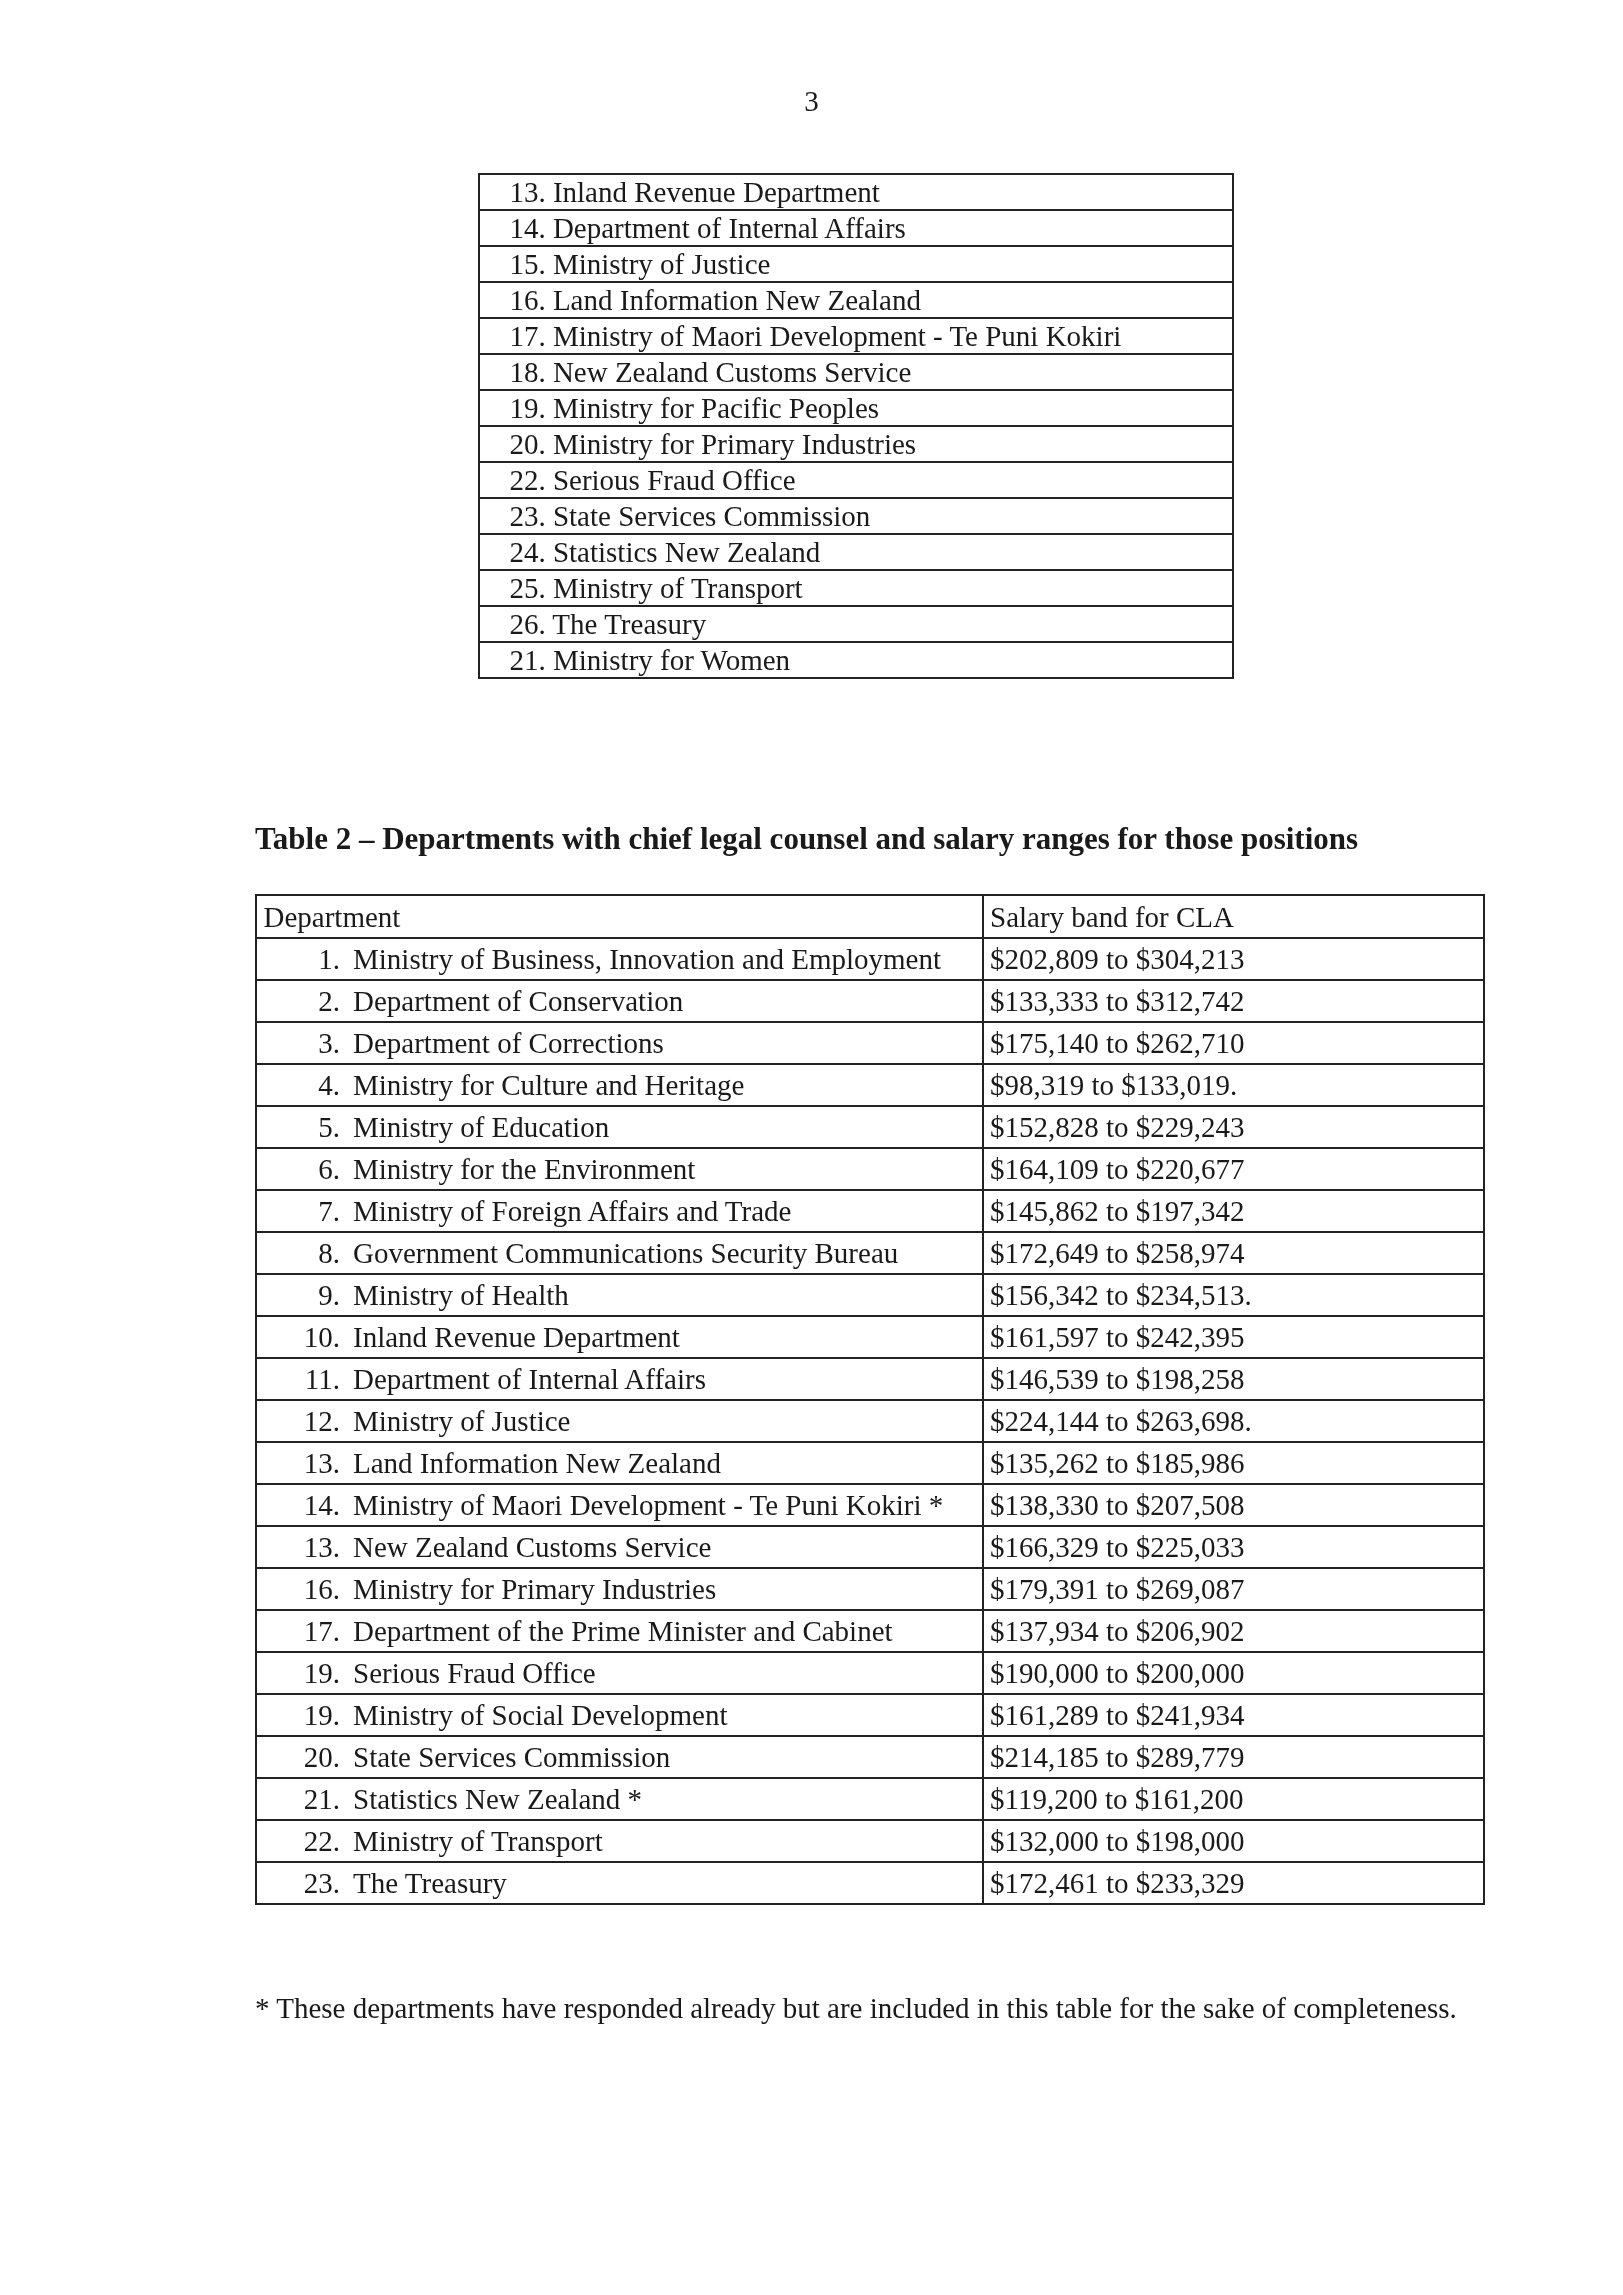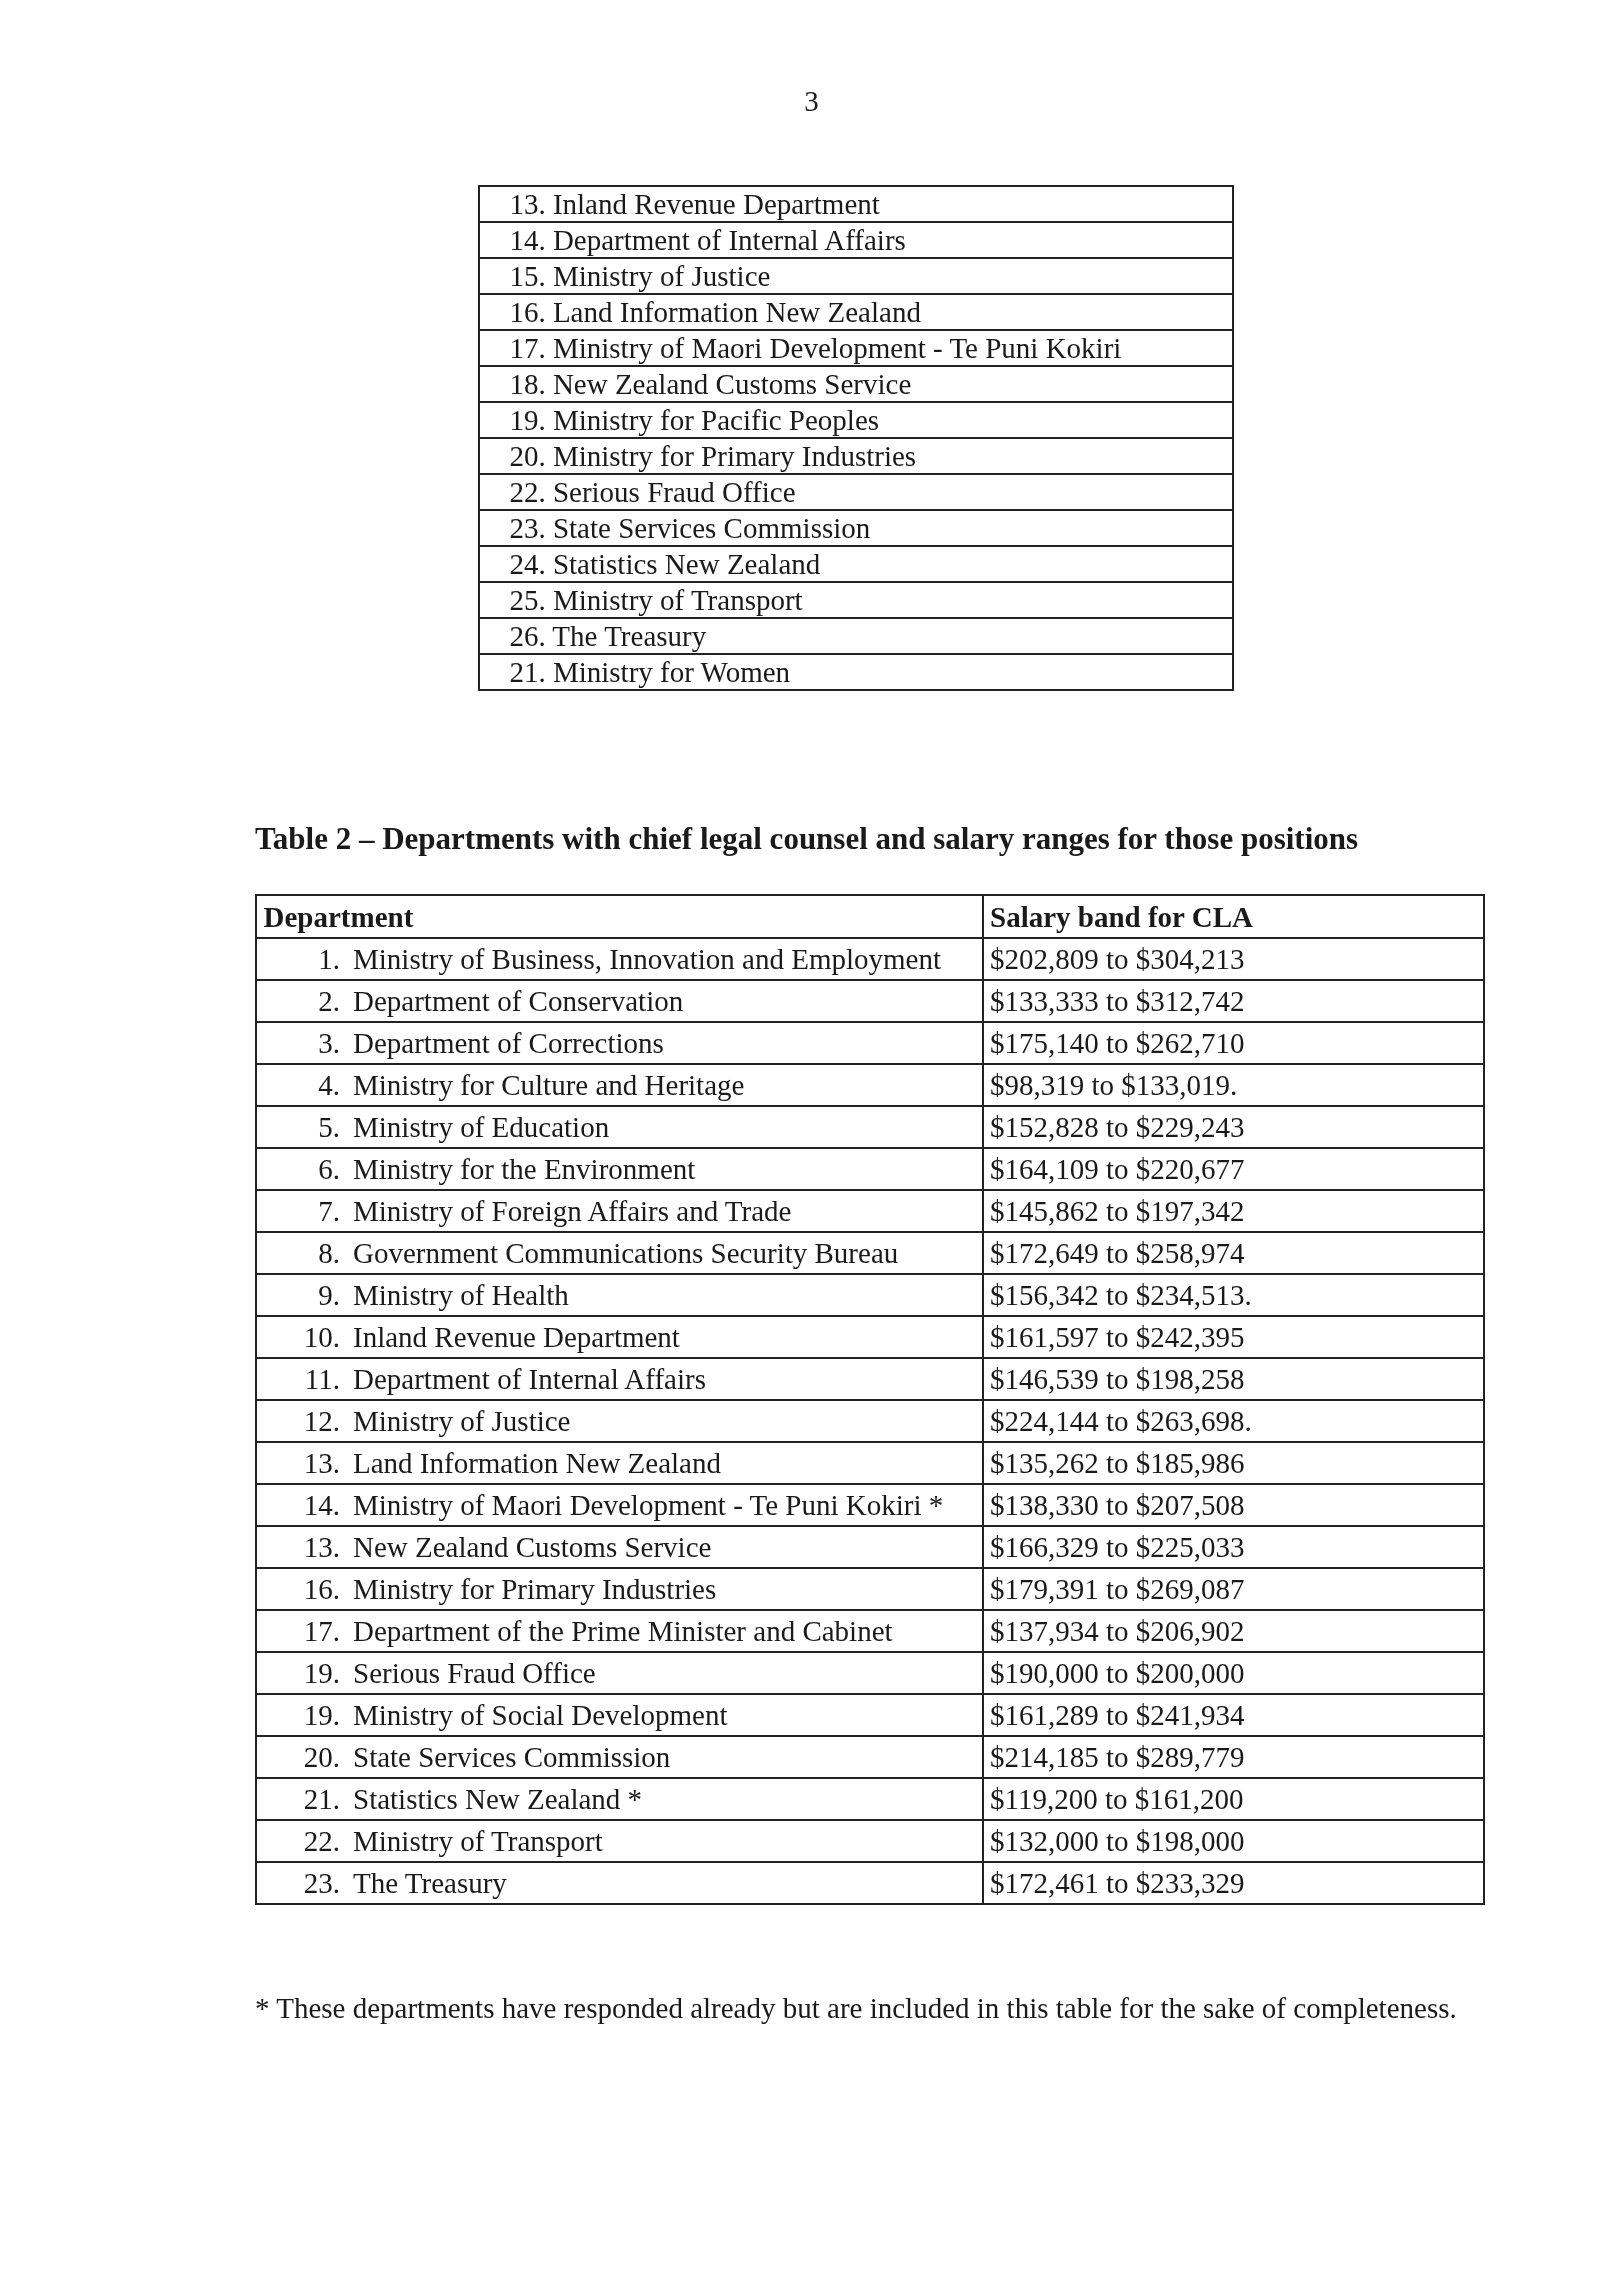--- a/index.html
+++ b/index.html
@@ -7,39 +7,39 @@
     width: 1623px; height: 2295px; position: relative; overflow: hidden;
     font-family: "Liberation Serif", "DejaVu Serif", serif; color: #1a1a1a;
   }
   .page-number {
     position: absolute; top: 85px; left: 0; width: 1623px; text-align: center;
     font-size: 29px;
   }
   
   .t1 {
     position: absolute; left: 478px; top: 173px; width: 756px;
-    border-collapse: collapse; font-size: 29px; margin-top: 12px;
+    border-collapse: collapse; font-size: 29px;
   }
   .t1 td {
     border: 2px solid #222; height: 34px; padding: 0 0 0 29.4px; line-height: 34px;
     white-space: nowrap;
   }
   .caption {
     position: absolute; left: 255px; top: 821px; font-weight: bold; font-size: 31px;
     white-space: nowrap;
   }
   .t2 {
     position: absolute; left: 255px; top: 894px; width: 1230px;
     border-collapse: collapse; font-size: 29px;
   }
   .t2 td, .t2 th {
     border: 2px solid #222; height: 40px; padding: 0 0 0 6.5px; line-height: 40px;
     white-space: nowrap; text-align: left;
   }
-  .t2 th { font-weight: bold; height: 41px; }
+  .t2 th { font-weight: normal; height: 41px; }
   .t2 .col-dept { width: 718px; }
   .t2 td.dept { padding-left: 4px; }
   .num { display: inline-block; width: 92px; text-align: right; padding-right: 13px; box-sizing: border-box; }
   .footnote {
     position: absolute; left: 255px; top: 1945px; width: 1204px; font-size: 29px;
     line-height: 43px; text-align: justify; text-align-last: left; margin-top: 42px;
   }
 </style>
 </head>
 <body>

